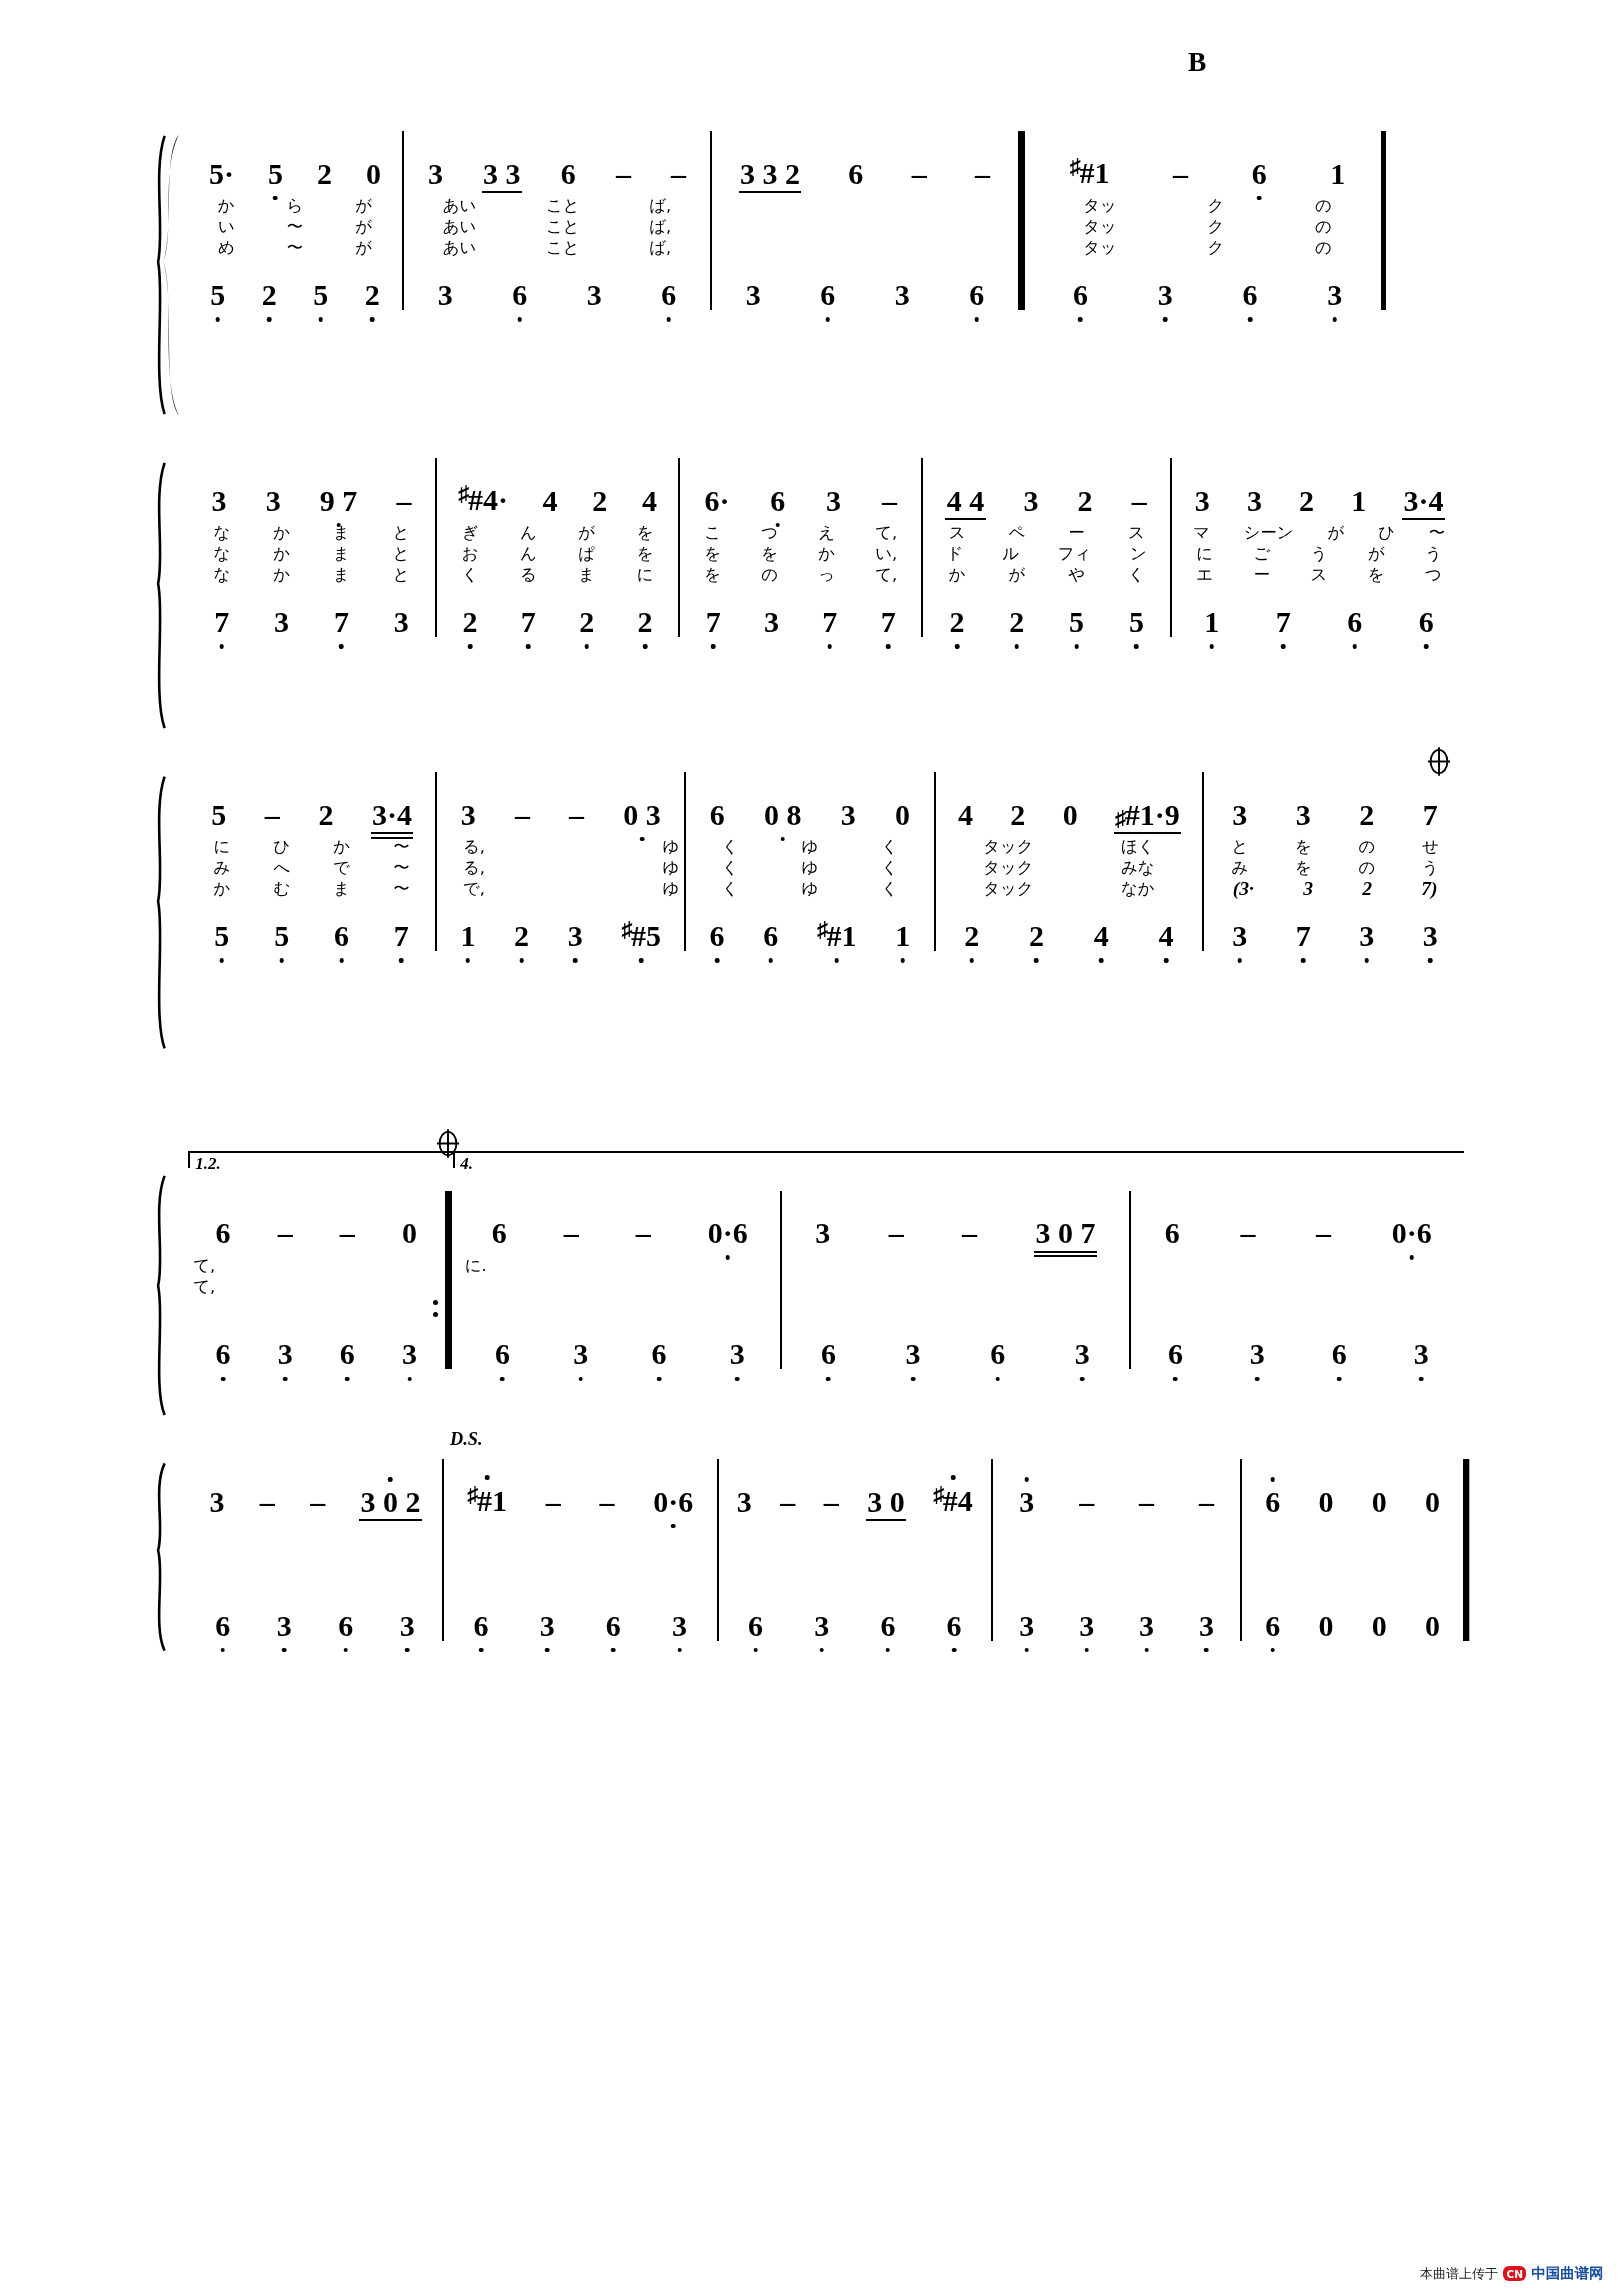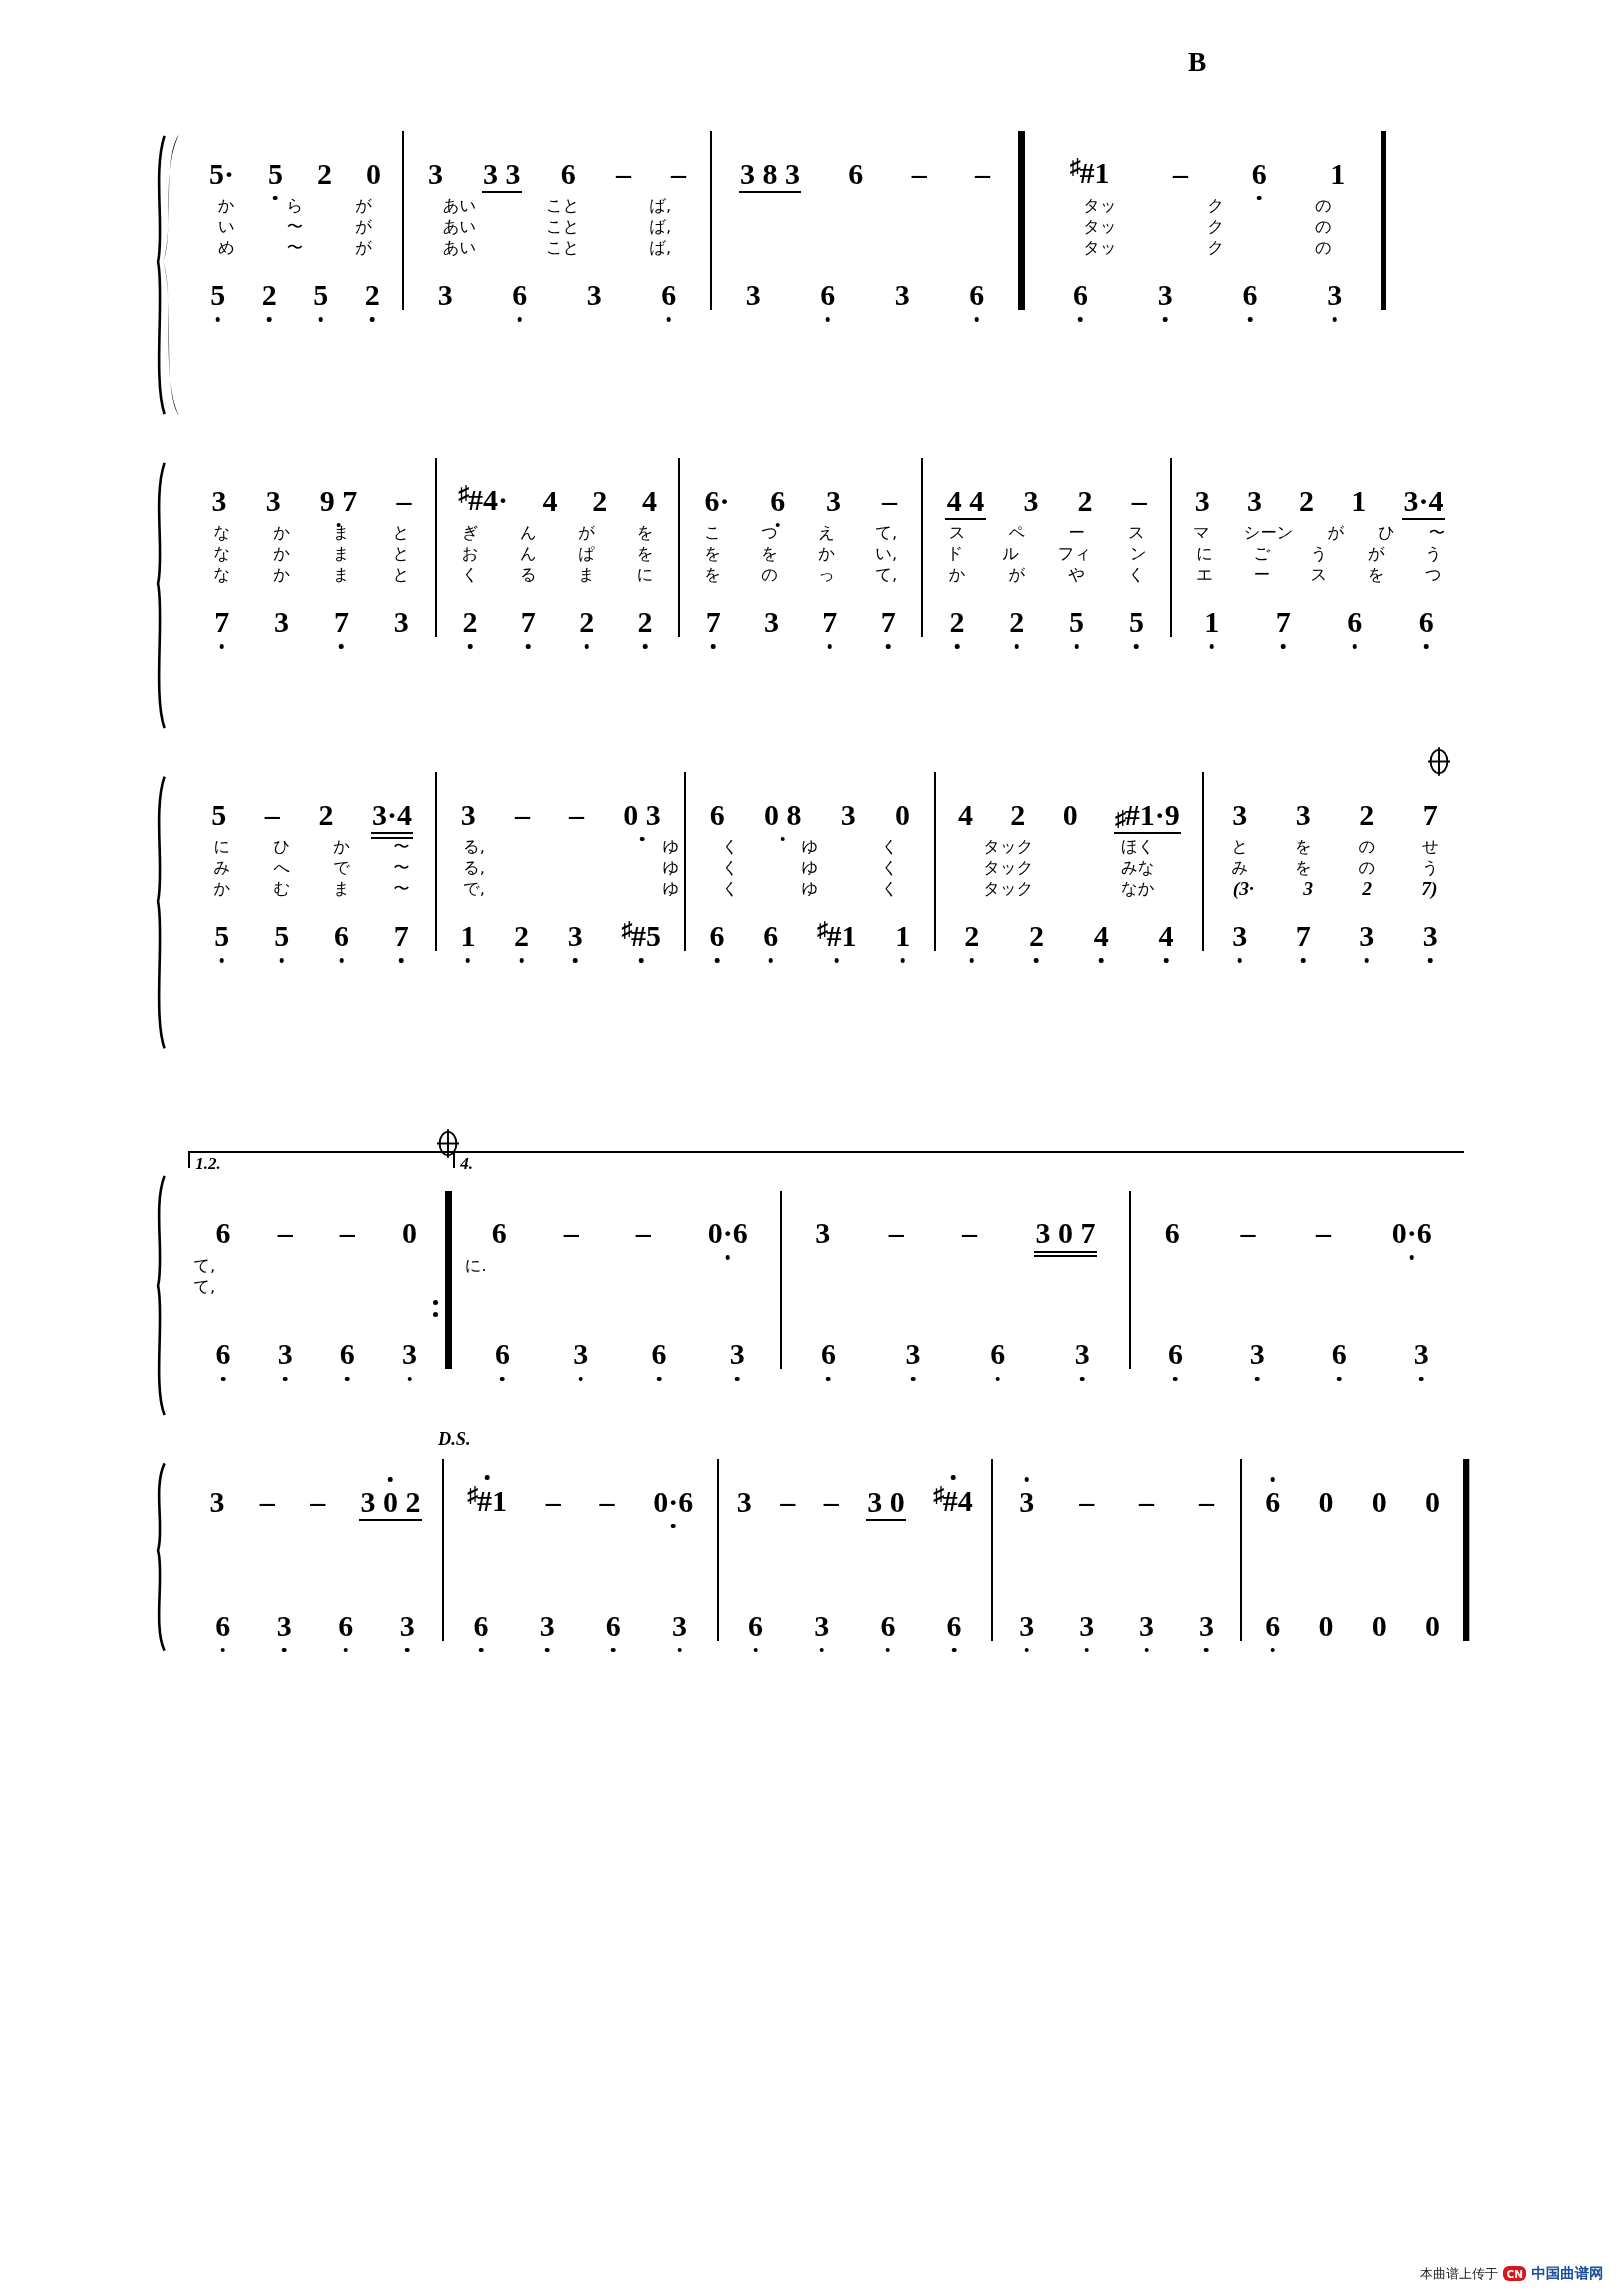--- a/index.html
+++ b/index.html
@@ -299,21 +299,21 @@
         <div class="bass">
           <span class="note">3</span>
           <span class="note dotdn">6</span>
           <span class="note">3</span>
           <span class="note dotdn">6</span>
         </div>
       </div>
 
       <div class="measure" style="width:308px;">
         <div class="melody">
-          <span class="note beam">3 8 3</span>
+          <span class="note beam">3 3 2</span>
           <span class="note">6</span>
           <span class="note">–</span>
           <span class="note">–</span>
         </div>
         <div class="lyrics">
           <div class="lyricline"></div>
           <div class="lyricline"></div>
           <div class="lyricline"></div>
         </div>
         <div class="spacer"></div>
@@ -704,21 +704,21 @@
     </div>
   </div>
 
   <div class="system" style="top:1459px; height:196px;">
     <div class="brace">
       <svg width="39" height="196" viewBox="0 0 60 300">
         <path d="M24 6 C6 44, 24 104, 14 140 C24 176, 6 258, 24 294" fill="none" stroke="#000" stroke-width="4"></path>
       </svg>
     </div>
 
-    <div class="mark ital" style="left:281px; top:-30px;">D.S.</div>
+    <div class="mark ital" style="left:293px; top:-30px;">D.S.</div>
 
     <div class="measures">
 
       <div class="measure" style="width:262px;">
         <div class="melody">
           <span class="note">3</span>
           <span class="note">–</span>
           <span class="note">–</span>
           <span class="note beam dotup">3 0 2</span>
         </div>

